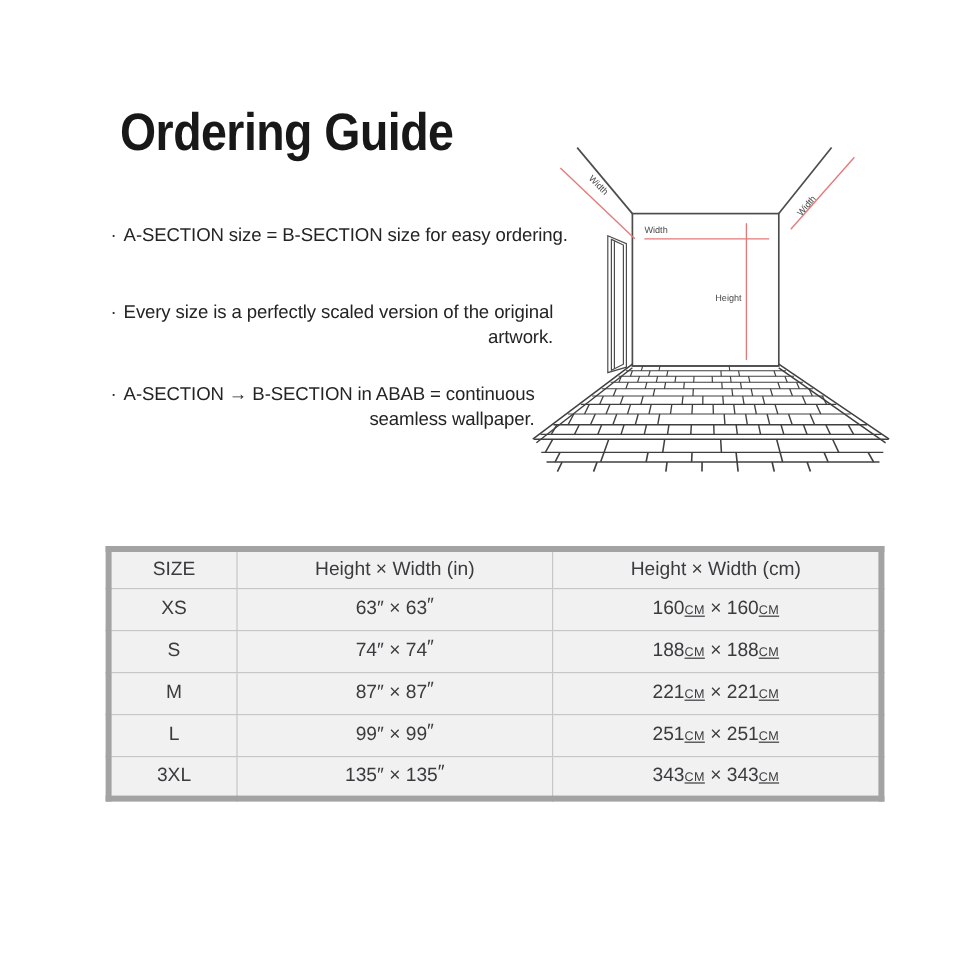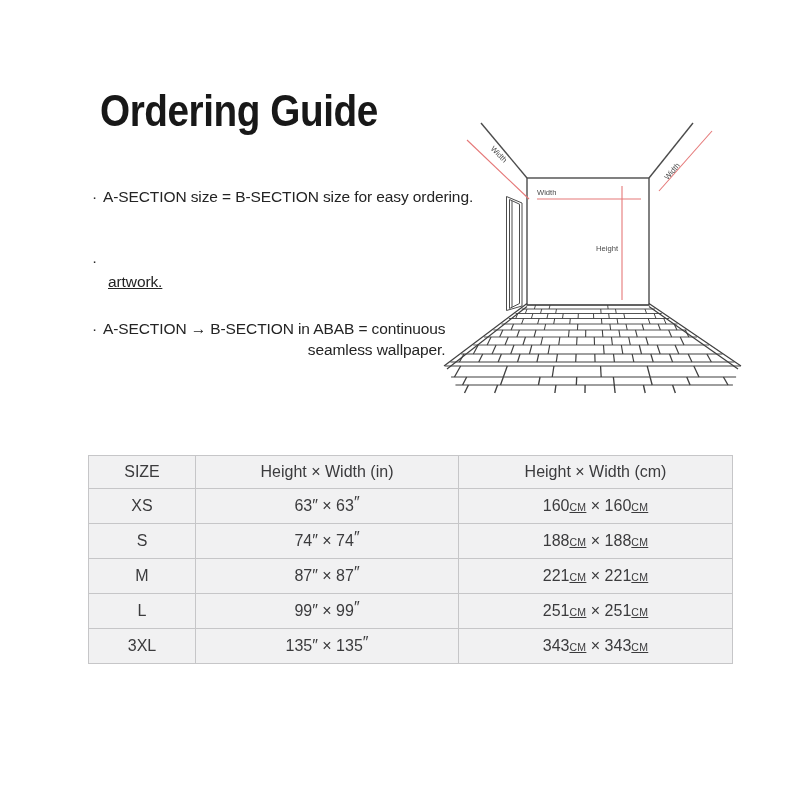--- a/index.html
+++ b/index.html
@@ -22,21 +22,21 @@
   .room text{font-family:"Liberation Sans","DejaVu Sans",sans-serif;font-size:7.6px;fill:#4a4a4a;}
   
   .size-table{
     position:absolute;left:88px;top:455px;border-collapse:collapse;table-layout:fixed;
     font-size:16px;color:#3b3b3d;
   }
   .size-table th,.size-table td{
     background:#f1f1f2;border:1px solid #c6c6c8;text-align:center;
     font-weight:400;padding:0;
   }
-  .size-table{border:1px solid #a3a3a3;}
+  .size-table{border:5px solid #a3a3a3;}
   .size-table thead tr{height:33px;}
   .size-table tbody tr{height:35px;}
   .col-size{width:107px;}
   .col-in{width:263px;}
   .col-cm{width:274px;}
   .inch-mark{display:inline-block;}
   .inch-mark.raised{position:relative;top:-3px;}
   .cm-unit{font-size:10.5px;letter-spacing:0.3px;text-decoration:underline;}
   .sep{white-space:pre;}
 </style>
@@ -47,21 +47,21 @@
 
   <h1 class="title">Ordering Guide</h1>
 
   <div class="bullets">
     <div class="bullet" style="top:186px;">
       <span class="marker">·</span>
       <span class="txt"><span>A-SECTION size = B-SECTION size for easy ordering.</span></span>
     </div>
     <div class="bullet" style="top:250px;">
       <span class="marker">·</span>
-      <span class="txt"><br><span style="padding-left:5px;text-decoration:underline;">artwork.</span></span>
+      <span class="txt"><span>Every size is a perfectly scaled version of the original</span><br><span style="padding-left:5px;">artwork.</span></span>
     </div>
     <div class="bullet" style="top:318px;">
       <span class="marker">·</span>
       <span class="txt"><span>A-SECTION → B-SECTION in ABAB = continuous</span><br><span>seamless wallpaper.</span></span>
     </div>
   </div>
 
   <svg class="room" viewBox="430 95 320 310">
 
     <g stroke="#4c4c4c" stroke-width="1.4" fill="none">

